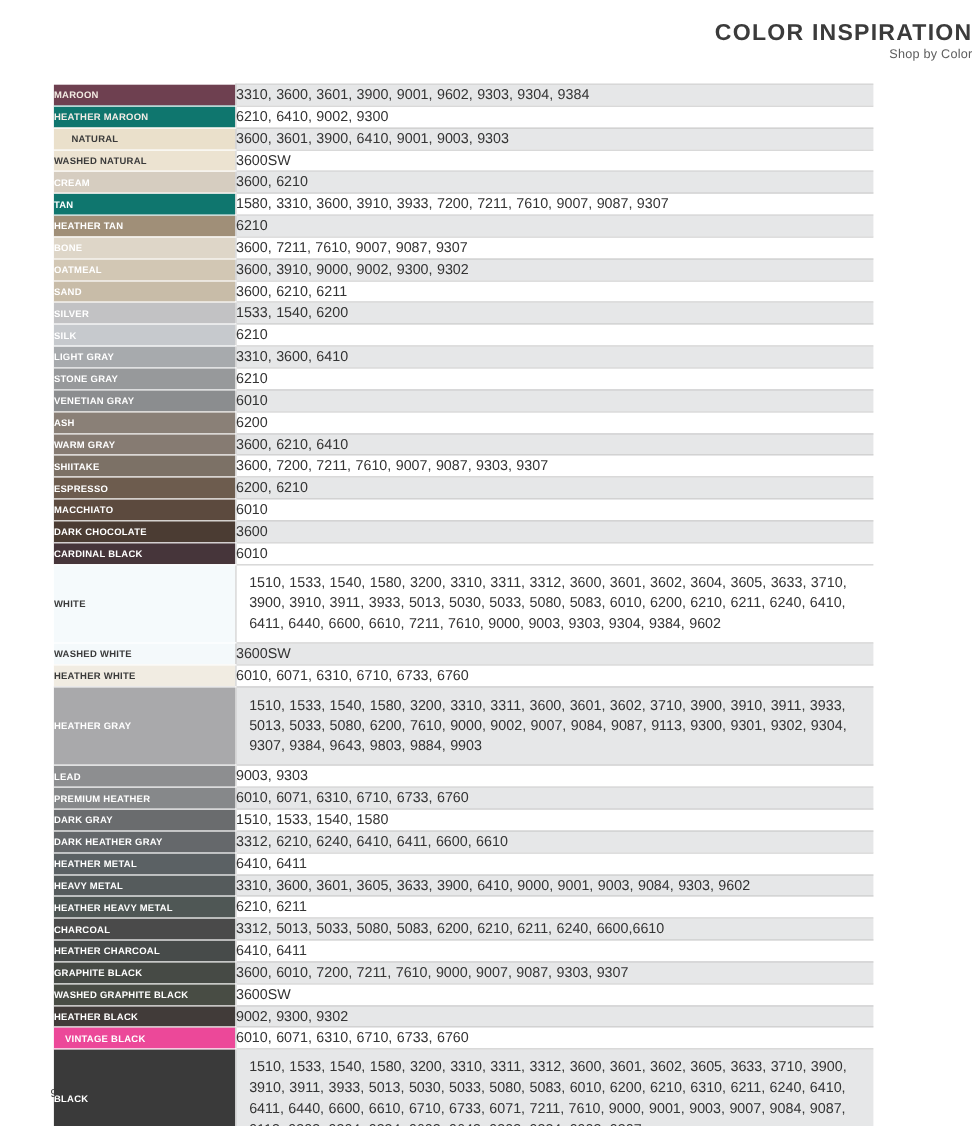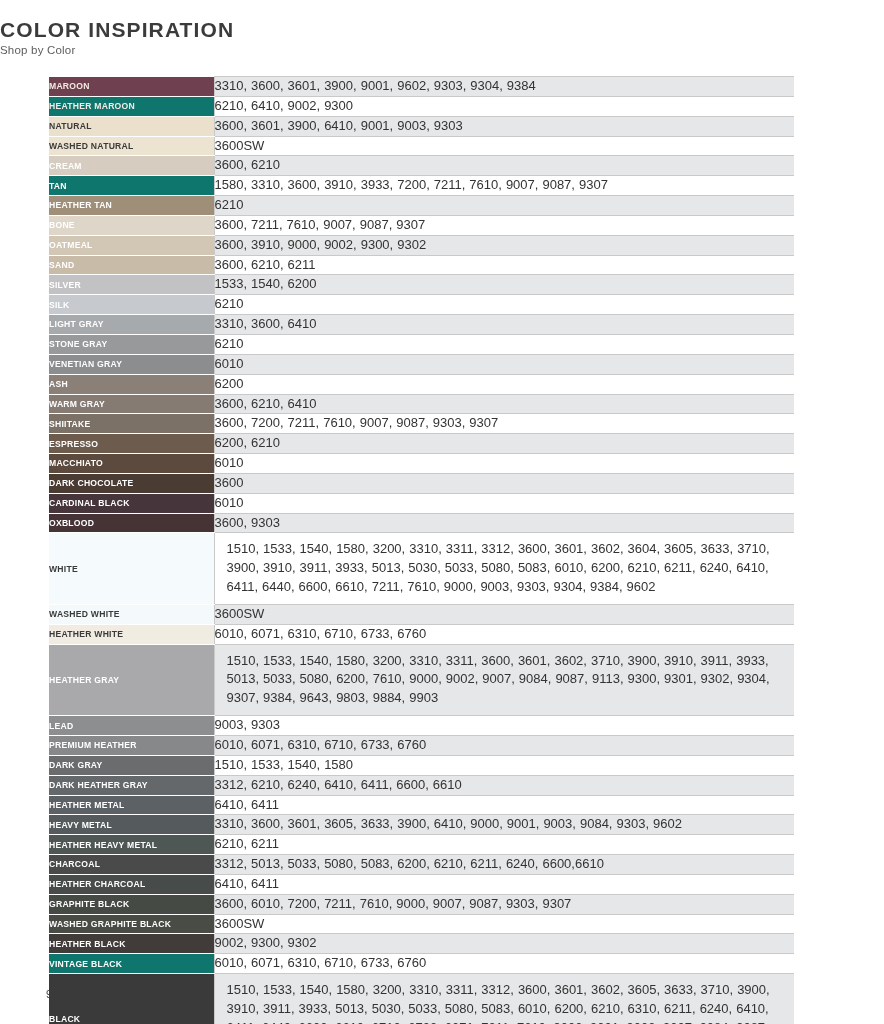--- a/index.html
+++ b/index.html
@@ -19,21 +19,21 @@
   .page {
     width: 884px;
     height: 1024px;
     position: relative;
     box-sizing: border-box;
   }
 
   
   .header {
     padding-top: 18px;
-    text-align: left;
+    text-align: right;
   }
   .title {
     font-family: "Liberation Sans", sans-serif;
     font-size: 21px;
     font-weight: bold;
     letter-spacing: 1.1px;
     color: #3b3b3b;
     line-height: 1.15;
     margin: 0;
   }
@@ -116,21 +116,21 @@
       <tbody id="table-body">
           <tr class="alt">
             <td class="swatch" style="background: rgb(110, 64, 80); color: rgb(242, 234, 226);">MAROON</td>
             <td class="codes">3310, 3600, 3601, 3900, 9001, 9602, 9303, 9304, 9384</td>
           </tr>
           <tr class="plain">
             <td class="swatch" style="background: #0f766e; color: rgb(243, 236, 230);">HEATHER MAROON</td>
             <td class="codes">6210, 6410, 9002, 9300</td>
           </tr>
           <tr class="alt">
-            <td class="swatch" style="background: rgb(234, 224, 203); color: rgb(58, 58, 58);">NATURAL</td>
+            <td class="swatch" style="background: rgb(234, 224, 203); color: rgb(58, 58, 58); padding-left: 16px;">NATURAL</td>
             <td class="codes">3600, 3601, 3900, 6410, 9001, 9003, 9303</td>
           </tr>
           <tr class="plain">
             <td class="swatch" style="background: rgb(236, 227, 209); color: rgb(58, 58, 58);">WASHED NATURAL</td>
             <td class="codes">3600SW</td>
           </tr>
           <tr class="alt">
             <td class="swatch" style="background: rgb(214, 205, 192); color: rgb(255, 255, 255);">CREAM</td>
             <td class="codes">3600, 6210</td>
           </tr>
@@ -194,24 +194,20 @@
             <td class="swatch" style="background: rgb(92, 74, 62); color: rgb(255, 255, 255); margin-left: 35px;">MACCHIATO</td>
             <td class="codes">6010</td>
           </tr>
           <tr class="alt">
             <td class="swatch" style="background: rgb(75, 60, 51); color: rgb(255, 255, 255);">DARK CHOCOLATE</td>
             <td class="codes">3600</td>
           </tr>
           <tr class="plain">
             <td class="swatch" style="background: rgb(70, 53, 58); color: rgb(255, 255, 255);">CARDINAL BLACK</td>
             <td class="codes">6010</td>
-          </tr>
-          <tr class="alt">
-            <td class="swatch" style="background: rgb(70, 51, 53); color: rgb(255, 255, 255);">OXBLOOD</td>
-            <td class="codes">3600, 9303</td>
           </tr>
           <tr class="plain tall">
             <td class="swatch" style="background: rgb(245, 250, 252); color: rgb(58, 58, 58);">WHITE</td>
             <td class="codes">1510, 1533, 1540, 1580, 3200, 3310, 3311, 3312, 3600, 3601, 3602, 3604, 3605, 3633, 3710, 3900, 3910, 3911, 3933, 5013, 5030, 5033, 5080, 5083, 6010, 6200, 6210, 6211, 6240, 6410, 6411, 6440, 6600, 6610, 7211, 7610, 9000, 9003, 9303, 9304, 9384, 9602</td>
           </tr>
           <tr class="alt">
             <td class="swatch" style="background: rgb(244, 249, 251); color: rgb(58, 58, 58);">WASHED WHITE</td>
             <td class="codes">3600SW</td>
           </tr>
           <tr class="plain">
@@ -264,21 +260,21 @@
           </tr>
           <tr class="plain">
             <td class="swatch" style="background: rgb(72, 76, 68); color: rgb(255, 255, 255);">WASHED GRAPHITE BLACK</td>
             <td class="codes">3600SW</td>
           </tr>
           <tr class="alt">
             <td class="swatch" style="background: rgb(65, 59, 57); color: rgb(255, 255, 255);">HEATHER BLACK</td>
             <td class="codes">9002, 9300, 9302</td>
           </tr>
           <tr class="plain">
-            <td class="swatch" style="background: #0f766e; color: rgb(255, 255, 255);">VINTAGE BLACK</td>
+            <td class="swatch" style="background: #ec4899; color: rgb(255, 255, 255); padding-left: 10px;">VINTAGE BLACK</td>
             <td class="codes">6010, 6071, 6310, 6710, 6733, 6760</td>
           </tr>
           <tr class="alt tall">
             <td class="swatch" style="background: rgb(58, 58, 58); color: rgb(255, 255, 255);">BLACK</td>
             <td class="codes">1510, 1533, 1540, 1580, 3200, 3310, 3311, 3312, 3600, 3601, 3602, 3605, 3633, 3710, 3900, 3910, 3911, 3933, 5013, 5030, 5033, 5080, 5083, 6010, 6200, 6210, 6310, 6211, 6240, 6410, 6411, 6440, 6600, 6610, 6710, 6733, 6071, 7211, 7610, 9000, 9001, 9003, 9007, 9084, 9087, 9113, 9303, 9304, 9384, 9602, 9643, 9803, 9884, 9903, 9307</td>
           </tr>
           <tr class="plain">
             <td class="swatch" style="background: rgb(58, 58, 58); color: rgb(255, 255, 255);">WASHED BLACK</td>
             <td class="codes">3600SW</td>
           </tr>

